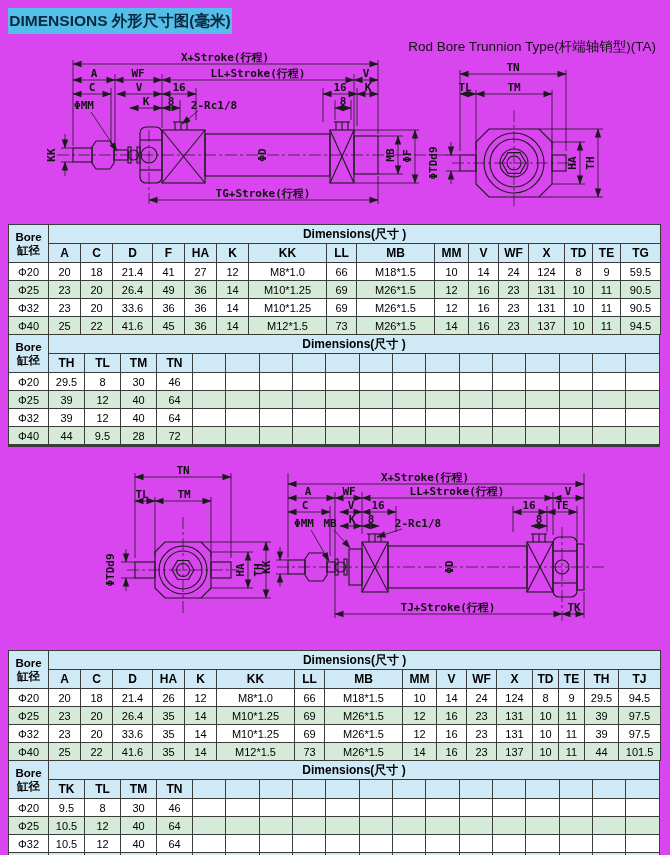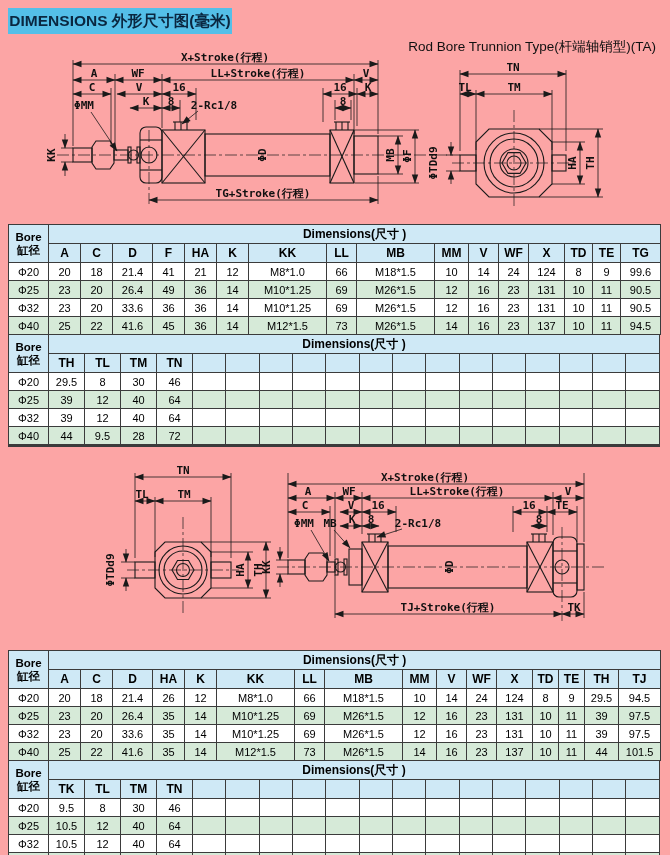--- a/index.html
+++ b/index.html
@@ -1,16 +1,16 @@
 <!DOCTYPE html>
 <html><head>
 <meta charset="utf-8">
 <style>
   html,body{margin:0;padding:0;background:#fff;}
-  #page{position:relative;width:670px;height:855px;background:#fca5a5;font-family:"Liberation Sans",sans-serif;overflow:hidden;}
+  #page{position:relative;width:670px;height:855px;background:#d946ef;font-family:"Liberation Sans",sans-serif;overflow:hidden;}
   .title-bar{position:absolute;left:8px;top:8px;width:224px;height:26px;background:#54bfe8;
     color:#0a2740;font:bold 15.5px "Liberation Sans",sans-serif;line-height:26px;text-align:center;}
   .sec-title{position:absolute;font:13.5px "Liberation Sans",sans-serif;color:#111;white-space:nowrap;}
   #ta-title{right:14px;top:38px;}
   #tb-title{left:42px;top:441px;}
   .drawing{position:absolute;left:5px;}
   #ta-drawing{top:50px;}
   #tb-drawing{top:459px;}
   .g{stroke:#1a1a1a;fill:none;stroke-width:1.1;}
   .d{stroke:#1a1a1a;fill:none;stroke-width:0.8;}
@@ -232,32 +232,32 @@
             <th>TG</th>
           </tr>
         </thead>
         <tbody>
           <tr class="white">
             <td class="bore">Φ20</td>
             <td>20</td>
             <td>18</td>
             <td>21.4</td>
             <td>41</td>
-            <td>21</td>
+            <td>27</td>
             <td>12</td>
             <td>M8*1.0</td>
             <td>66</td>
             <td>M18*1.5</td>
             <td>10</td>
             <td>14</td>
             <td>24</td>
             <td>124</td>
             <td>8</td>
             <td>9</td>
-            <td>99.6</td>
+            <td>59.5</td>
           </tr>
           <tr class="green">
             <td class="bore">Φ25</td>
             <td>23</td>
             <td>20</td>
             <td>26.4</td>
             <td>49</td>
             <td>36</td>
             <td>14</td>
             <td>M10*1.25</td>

